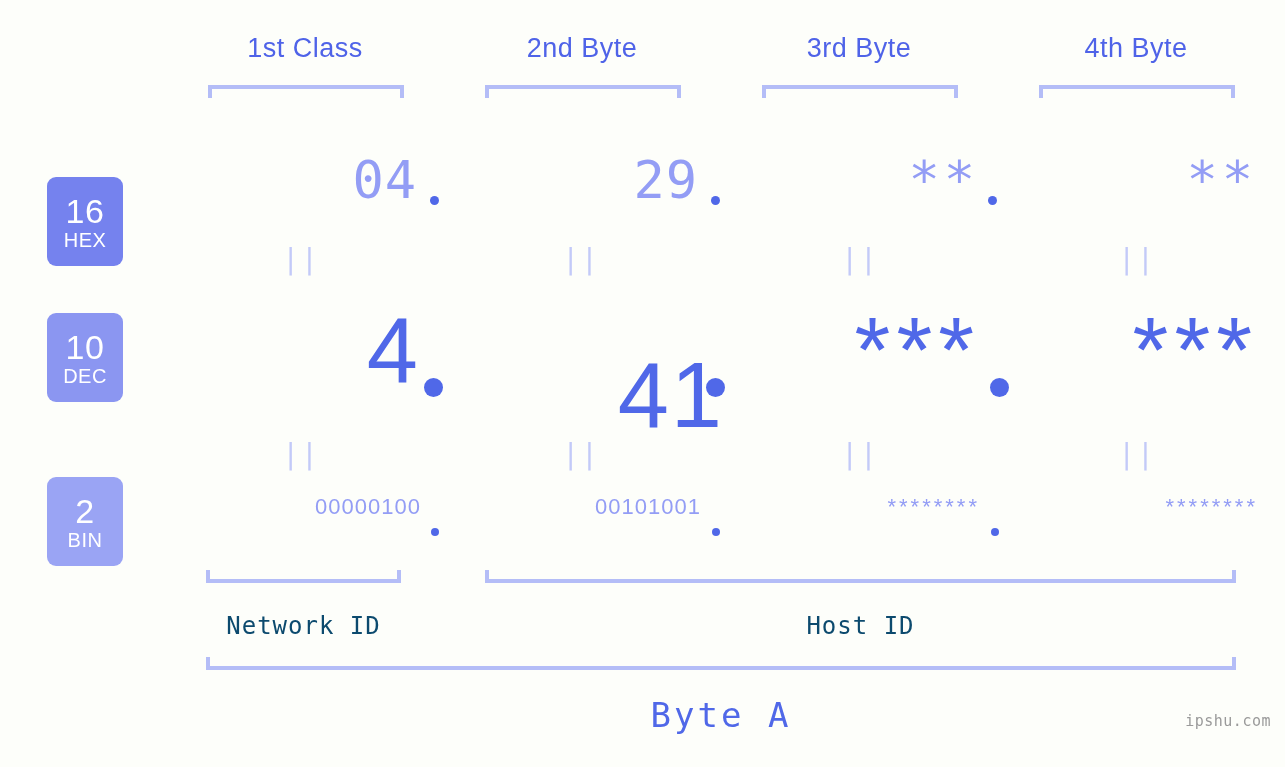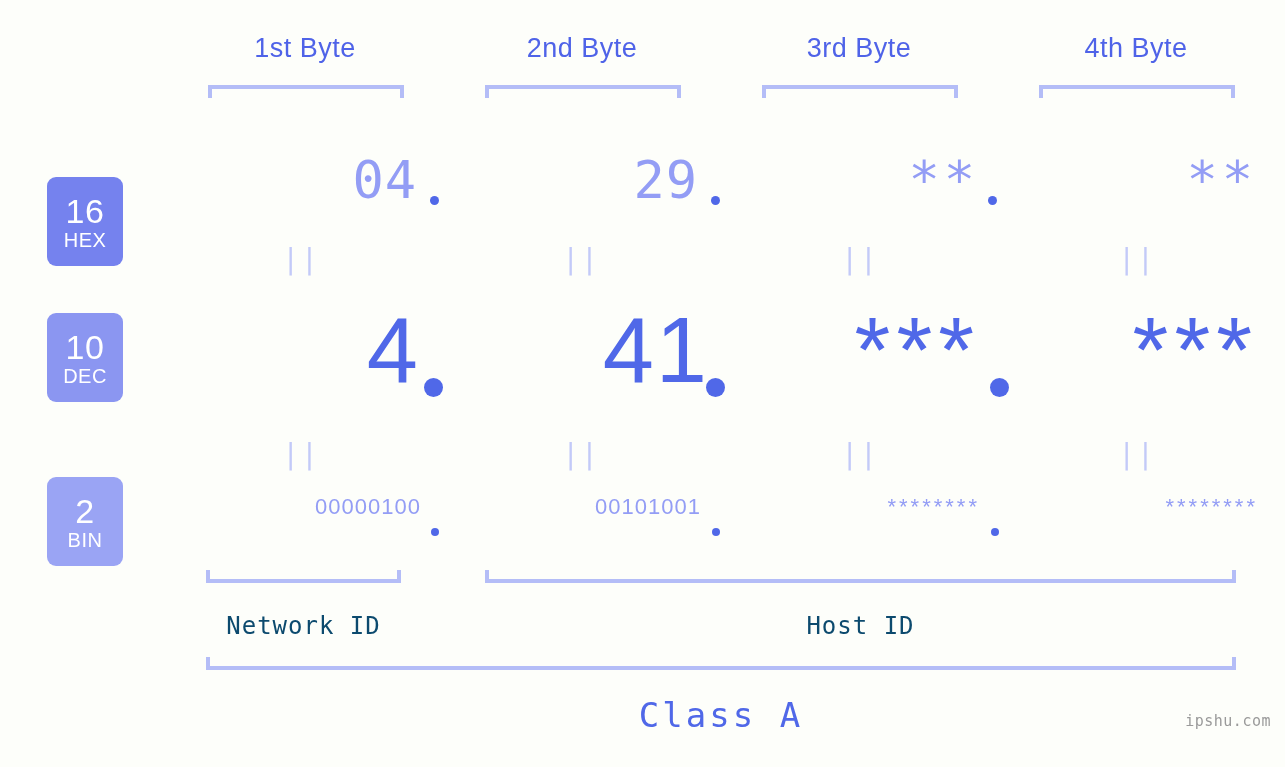--- a/index.html
+++ b/index.html
@@ -184,21 +184,21 @@
     color: #9a9a9a;
     letter-spacing: 0.5px;
   }
 </style>
 </head>
 <body>
 
 <div class="canvas">
 
   <div class="byte-header" style="left:185px;">
-    <span>1st Byte</span>
+    <span>1st Class</span>
   </div>
   <div class="byte-header" style="left:462px;">
     <span>2nd Byte</span>
   </div>
   <div class="byte-header" style="left:739px;">
     <span>3rd Byte</span>
   </div>
   <div class="byte-header" style="left:1016px;">
     <span>4th Byte</span>
   </div>
@@ -231,21 +231,21 @@
     <div class="dot dot-hex" style="left:988px;"></div>
   </div>
 
   <div class="eqmark eq-top" style="left:181px;">||</div>
   <div class="eqmark eq-top" style="left:461px;">||</div>
   <div class="eqmark eq-top" style="left:740px;">||</div>
   <div class="eqmark eq-top" style="left:1017px;">||</div>
 
   <div class="row-dec">
     <div class="val-cell" style="left:180px;">4</div>
-    <div class="val-cell" style="left:469px;">41</div>
+    <div class="val-cell" style="left:484px;margin-top:45px;">41</div>
     <div class="val-cell masked" style="left:740px;">***</div>
     <div class="val-cell masked" style="left:1018px;">***</div>
     <div class="dot dot-dec" style="left:424px;"></div>
     <div class="dot dot-dec" style="left:706px;"></div>
     <div class="dot dot-dec" style="left:990px;"></div>
   </div>
 
   <div class="eqmark eq-bot" style="left:181px;">||</div>
   <div class="eqmark eq-bot" style="left:461px;">||</div>
   <div class="eqmark eq-bot" style="left:740px;">||</div>
@@ -261,17 +261,17 @@
     <div class="dot dot-bin" style="left:991px;"></div>
   </div>
 
   <div class="bracket-up" style="left:206px; top:570px; width:195px;"></div>
   <div class="bracket-up" style="left:485px; top:570px; width:751px;"></div>
 
   <div class="id-label" style="left:206px; width:195px;">Network ID</div>
   <div class="id-label" style="left:485px; width:751px;">Host ID</div>
 
   <div class="bracket-up" style="left:206px; top:657px; width:1030px;"></div>
-  <div class="class-label" style="left:206px; width:1030px;">Class A</div>
+  <div class="class-label" style="left:206px; width:1030px;">Byte A</div>
 
   <div class="watermark">ipshu.com</div>
 
 </div>
 
 </body></html>

